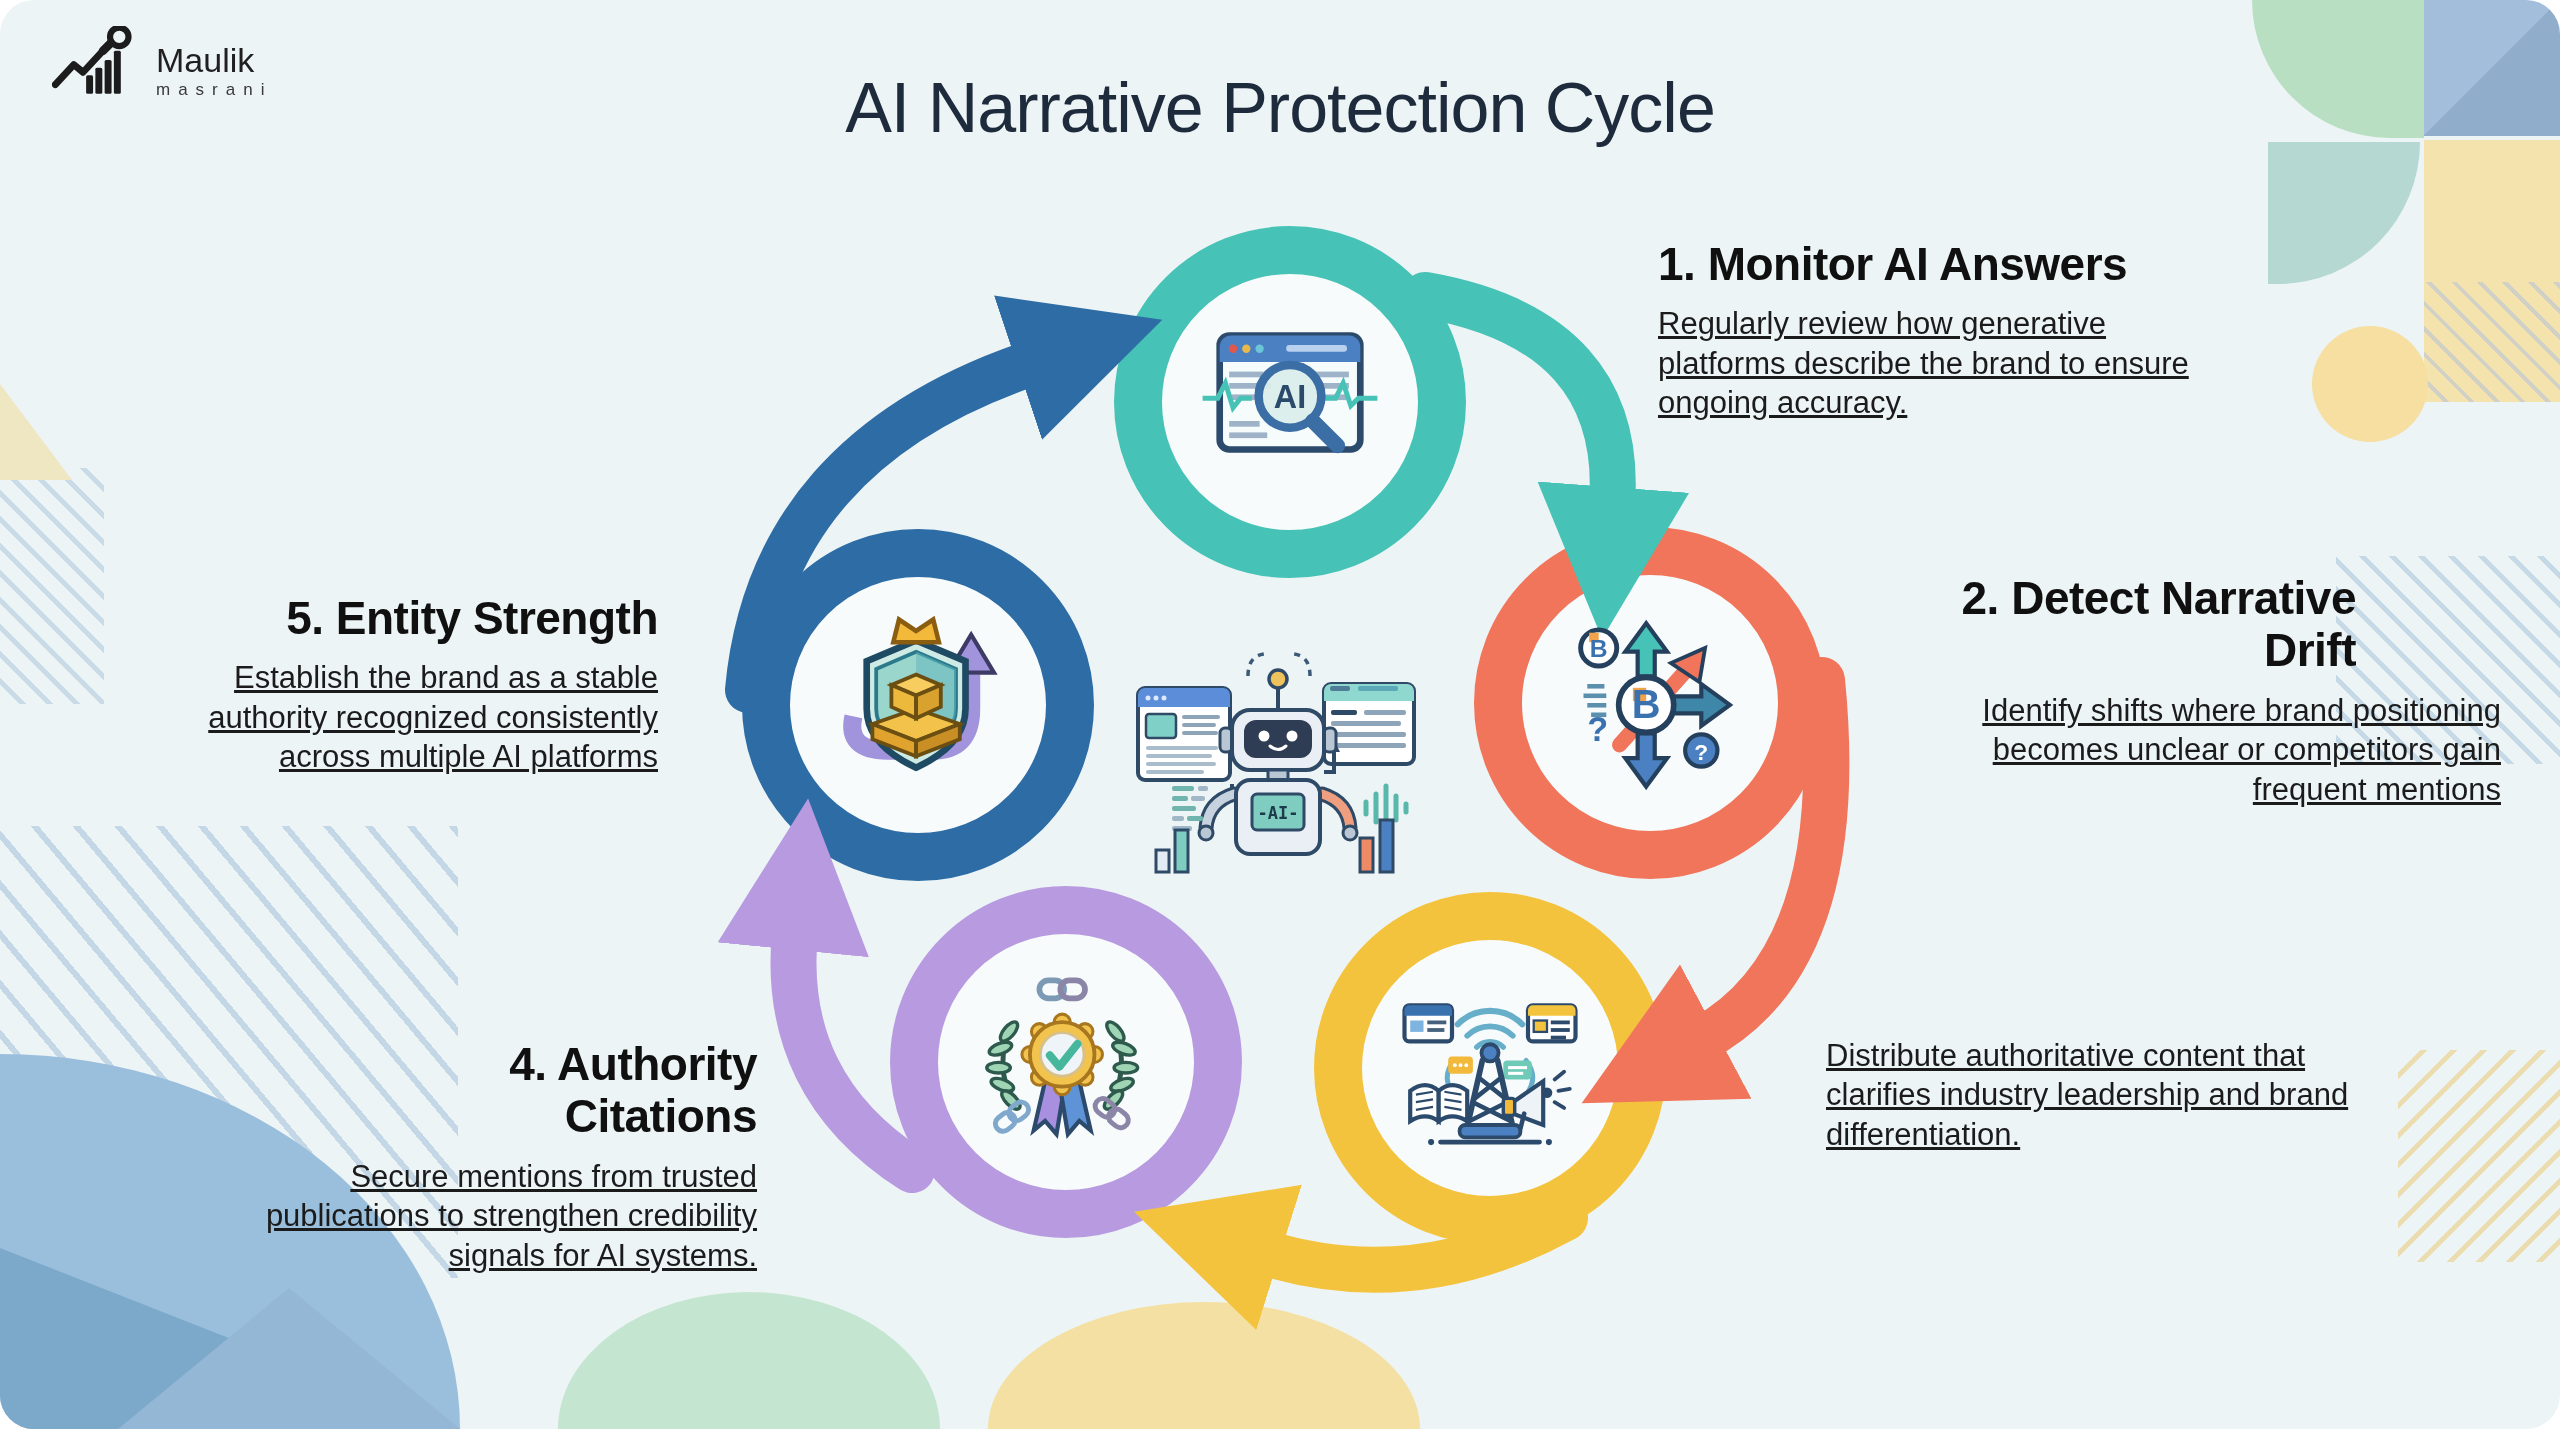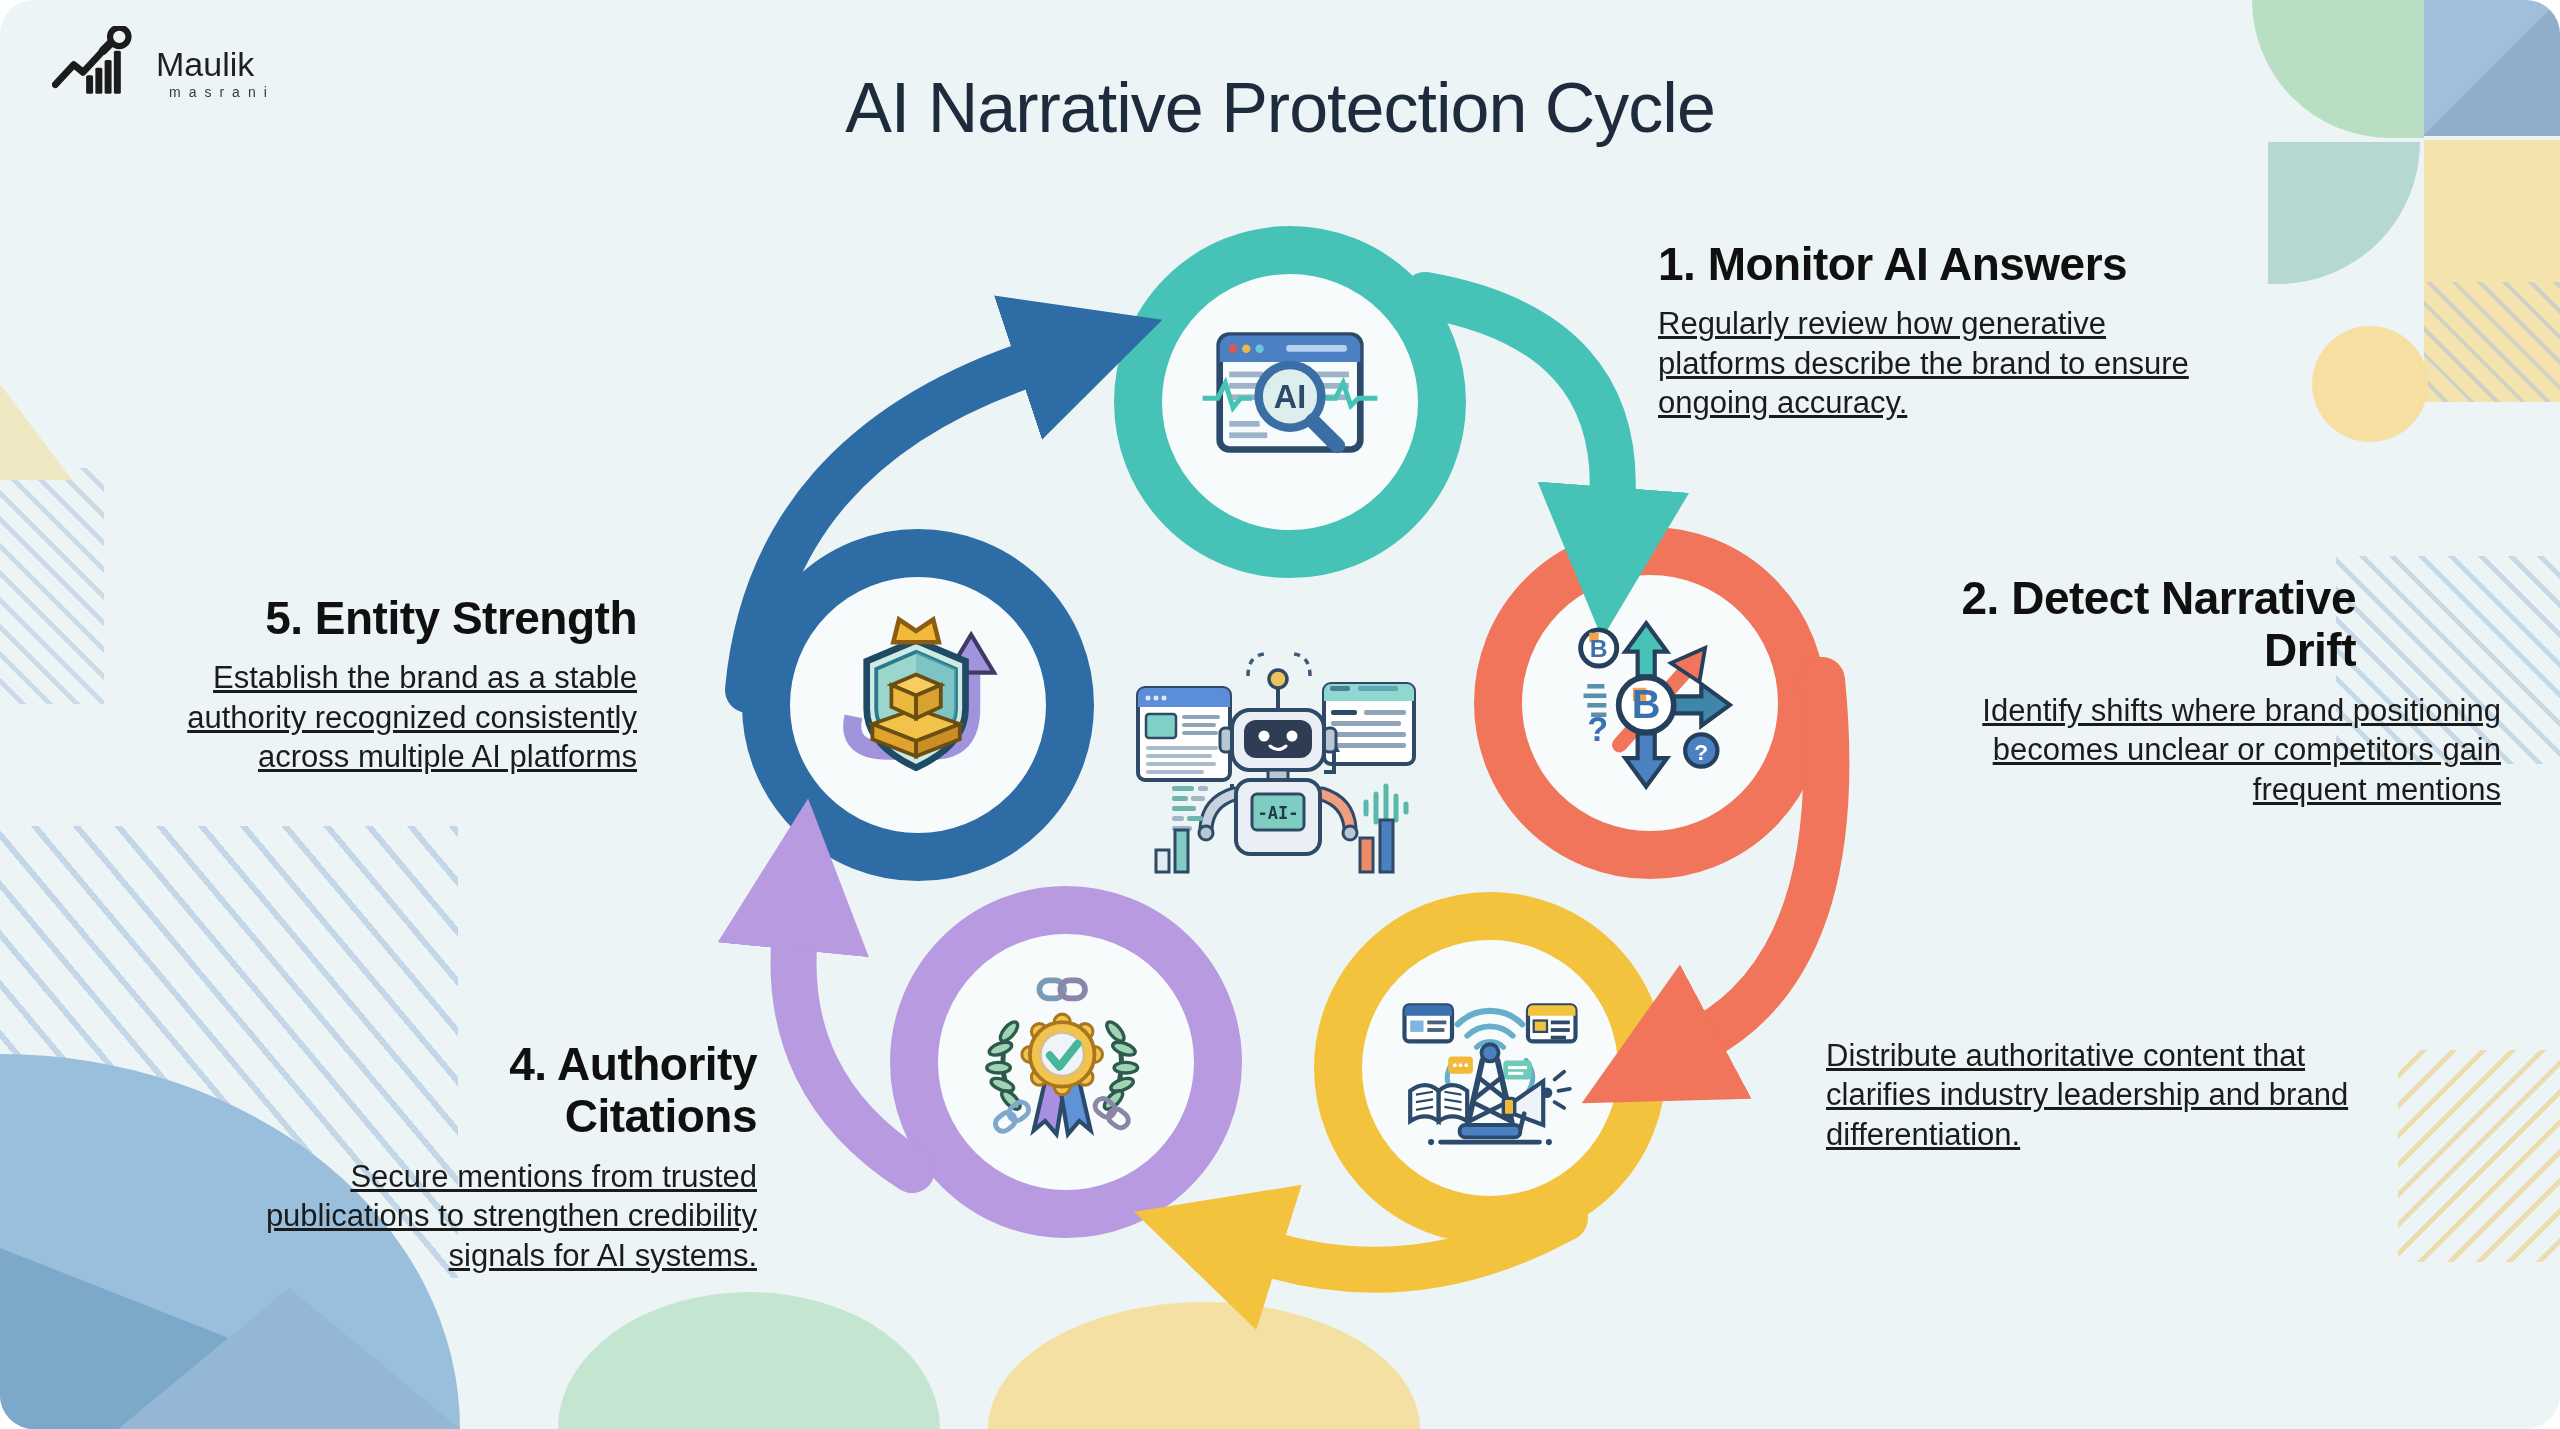--- a/index.html
+++ b/index.html
@@ -22,38 +22,38 @@
   .d-bl-disc{left:0;top:1054px;width:460px;height:375px;background:#9abfdc;border-top-right-radius:100% 100%;}
   .d-bl-tri1{left:0;top:1248px;width:460px;height:181px;background:#7ca8ca;clip-path:polygon(0 100%,0 0,100% 100%);}
   .d-bl-tri2{left:118px;top:1288px;width:342px;height:141px;background:#93b7d4;clip-path:polygon(0 100%,50% 0,100% 100%);}
   .d-bc-green{left:558px;top:1292px;width:382px;height:137px;background:#c4e6d0;border-radius:50% 50% 0 0/100% 100% 0 0;}
   .d-bc-yellow{left:988px;top:1302px;width:432px;height:127px;background:#f4e0a2;border-radius:50% 50% 0 0/100% 100% 0 0;}
   .d-br-stripes{left:2398px;top:1050px;width:162px;height:212px;background:repeating-linear-gradient(135deg,transparent 0 16px,#ecddb0 16px 21px);}
 
   .logo{position:absolute;left:52px;top:26px;z-index:3;display:flex;align-items:flex-end;gap:8px;}
   .logo-text{display:flex;flex-direction:column;margin-top:10px;}
   .logo-name{font-size:34px;font-weight:500;color:#1f1f1f;line-height:1;}
-  .logo-sub{font-size:14px;font-weight:400;color:#3a3a3a;letter-spacing:8px;margin-top:3px;margin-left:13px;}
+  .logo-sub{font-size:17px;font-weight:400;color:#3a3a3a;letter-spacing:8px;margin-top:3px;}
 
   .title{position:absolute;left:0;right:0;top:68px;z-index:3;text-align:center;
     font-size:70px;font-weight:400;color:#1d2b3c;letter-spacing:-1px;}
 
   svg.cycle{position:absolute;left:0;top:0;z-index:1;}
 
   .step{position:absolute;z-index:2;}
   .step h2{margin:0 0 14px 0;font-size:46px;font-weight:800;color:#101010;line-height:1.14;letter-spacing:-0.5px;}
   .step p{margin:0;font-size:31px;font-weight:500;color:#1b1b1b;line-height:1.27;text-decoration:underline;}
   .s1{left:1658px;top:238px;width:570px;text-align:left;}
   .s2{left:1926px;top:572px;width:575px;text-align:right;}
   .s2 h2{max-width:430px;}
   .s3{left:1826px;top:1036px;width:580px;text-align:left;}
   .s3 h2{max-width:470px;}
   .s4{left:245px;top:1038px;width:512px;text-align:right;}
   .s4 h2{margin-left:auto;max-width:330px;}
-  .s5{left:135px;top:592px;width:502px;text-align:right;}
+  .s5{left:156px;top:592px;width:502px;text-align:right;}
 </style>
 </head>
 <body>
 
 <div class="stage">
 
   <div class="deco d-tr-green"></div>
   <div class="deco d-tr-teal"></div>
   <div class="deco d-tr-bluesq"></div>
   <div class="deco d-tr-yellowsq"></div>

